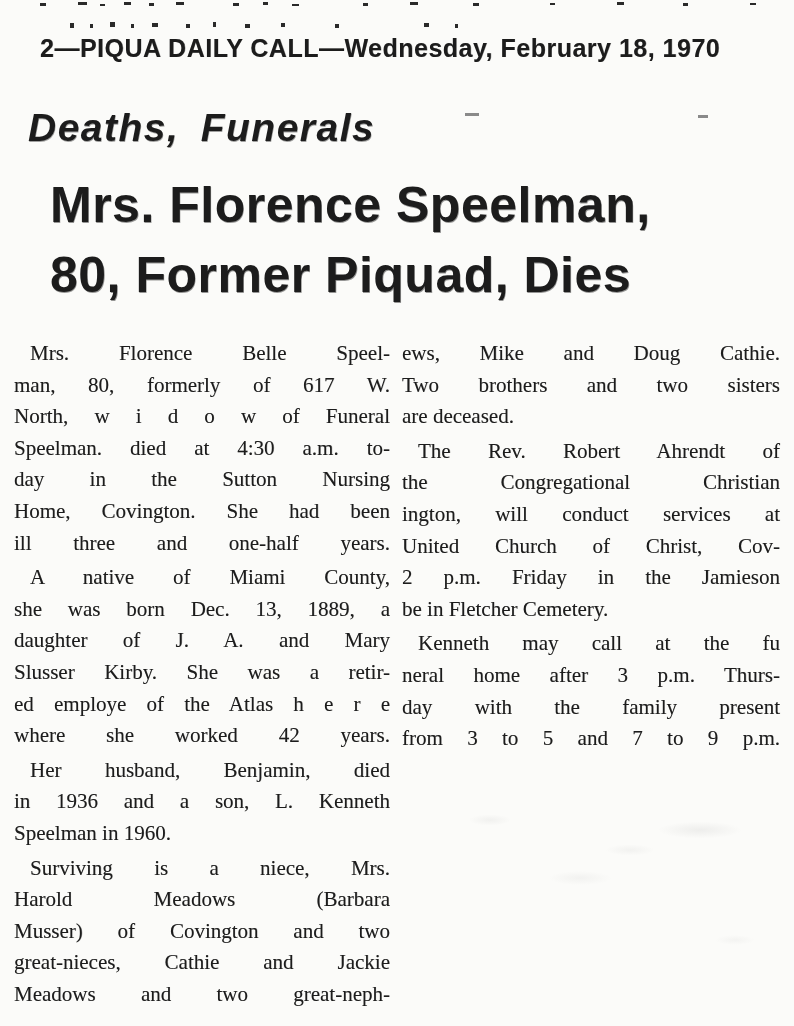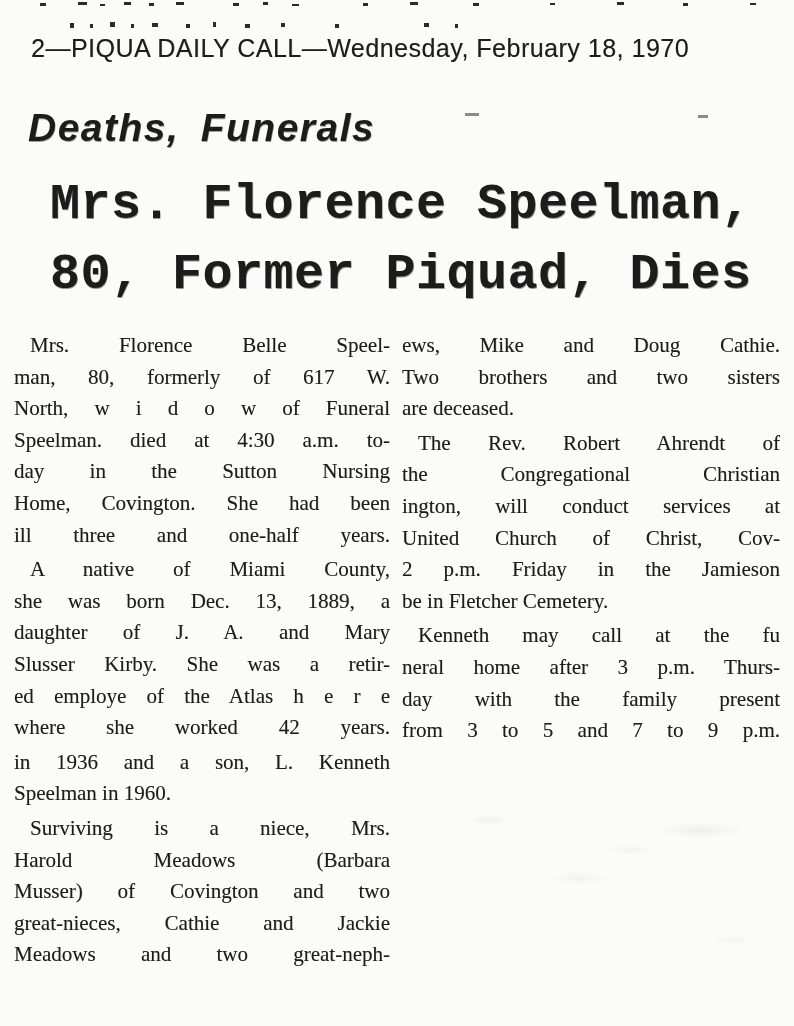--- a/index.html
+++ b/index.html
@@ -15,44 +15,44 @@
     position: absolute; inset: 0;
     background:
       radial-gradient(ellipse 60px 12px at 700px 830px, rgba(120,120,120,0.10), transparent 70%),
       radial-gradient(ellipse 45px 10px at 580px 878px, rgba(120,120,120,0.07), transparent 70%),
       radial-gradient(ellipse 40px 9px at 435px 1045px, rgba(120,120,120,0.08), transparent 70%),
       radial-gradient(ellipse 35px 8px at 630px 850px, rgba(120,120,120,0.07), transparent 70%),
       radial-gradient(ellipse 30px 8px at 490px 820px, rgba(120,120,120,0.08), transparent 70%),
       radial-gradient(ellipse 28px 7px at 735px 940px, rgba(120,120,120,0.06), transparent 70%);
   }
   .masthead {
-    position: absolute; left: 31px; top: 34px;
+    position: absolute; left: 40px; top: 34px;
     font-family: "Liberation Sans", sans-serif;
-    font-weight: 400; font-size: 25px; letter-spacing: 0.5px;
+    font-weight: 700; font-size: 25px; letter-spacing: 0.5px;
     white-space: nowrap;
     text-shadow: 0.4px 0.4px 0 rgba(25,25,25,0.4);
   }
   .section-title {
     position: absolute; left: 28px; top: 106px;
     font-family: "Liberation Sans", sans-serif;
     font-weight: 700; font-style: italic;
     font-size: 39px; letter-spacing: 1.5px; word-spacing: 9px;
     white-space: nowrap;
     text-shadow: 0.5px 0.5px 0 rgba(25,25,25,0.4);
     text-align: center;
   }
   .headline {
     position: absolute; left: 50px; top: 170px;
-    font-family: Liberation Mono, monospace;
+    font-family: Liberation Sans, sans-serif;
     font-weight: 700; font-size: 50px; line-height: 70px;
     letter-spacing: 0.5px; white-space: nowrap;
     text-shadow: 0.6px 0.6px 0 rgba(25,25,25,0.45);
   }
   .column {
-    position: absolute; top: 330px;
+    position: absolute; top: 338px;
     font-size: 21px; line-height: 31.6px;
     text-shadow: 0.3px 0.3px 0 rgba(25,25,25,0.35);
   }
   #col-left  { left: 14px;  width: 376px; }
   #col-right { left: 402px; width: 378px; }
   .para { margin-bottom: 3px; }
   .line { text-align: justify; text-align-last: justify; }
   .line.no-stretch { text-align-last: left; }
   .line.indent { text-indent: 16px; }
   .noise { position: absolute; background: #2a2a2a; }
@@ -84,20 +84,21 @@
       </div>
       <div class="para">
         <div class="line indent">A native of Miami County,</div>
         <div class="line">she was born Dec. 13, 1889, a</div>
         <div class="line">daughter of J. A. and Mary</div>
         <div class="line">Slusser Kirby. She was a retir-</div>
         <div class="line">ed employe of the Atlas h e r e</div>
         <div class="line">where she worked 42 years.</div>
       </div>
       <div class="para">
+        <div class="line indent">Her husband, Benjamin, died</div>
         <div class="line">in 1936 and a son, L. Kenneth</div>
         <div class="line no-stretch">Speelman in 1960.</div>
       </div>
       <div class="para">
         <div class="line indent">Surviving is a niece, Mrs.</div>
         <div class="line">Harold Meadows (Barbara</div>
         <div class="line">Musser) of Covington and two</div>
         <div class="line">great-nieces, Cathie and Jackie</div>
         <div class="line">Meadows and two great-neph-</div>
       </div>

